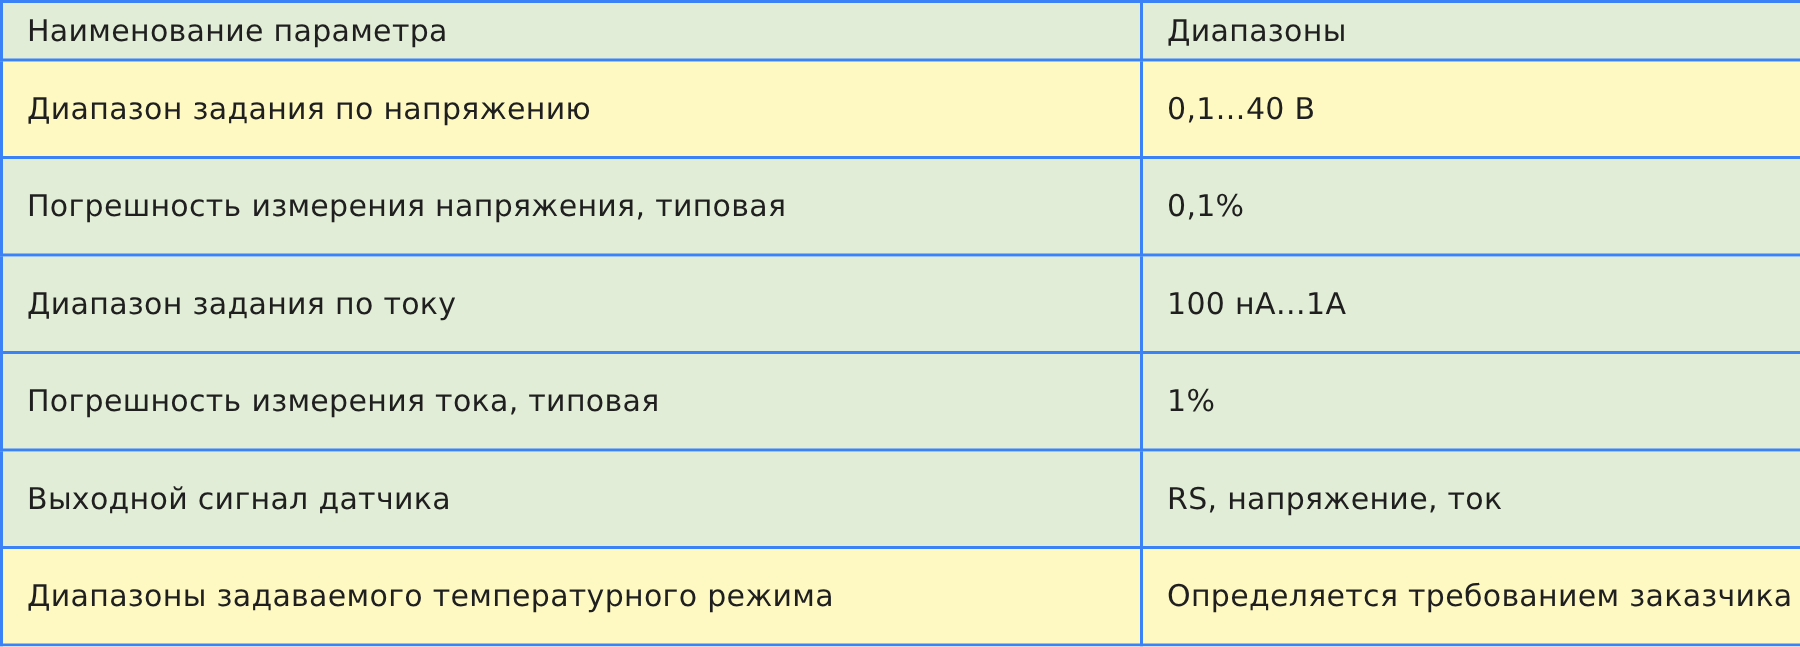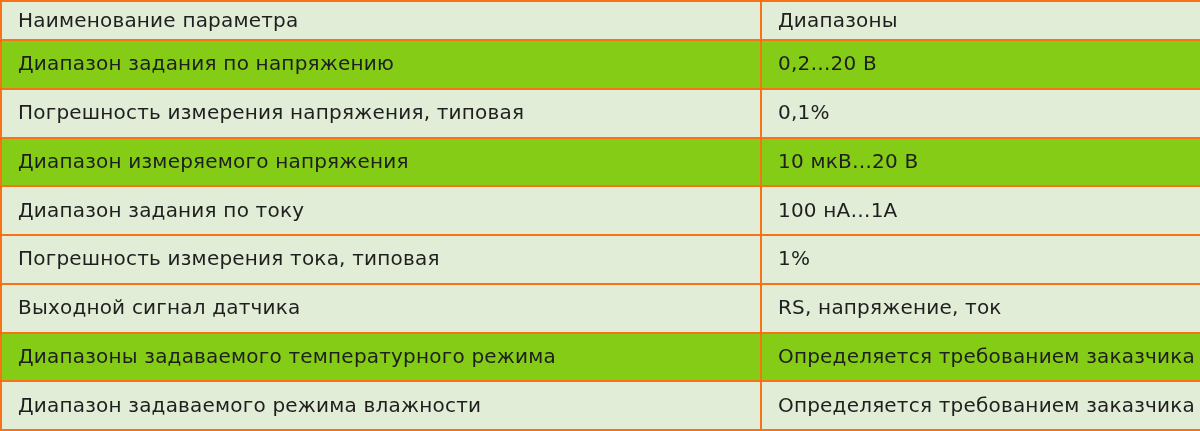--- a/index.html
+++ b/index.html
@@ -20,76 +20,68 @@
     table-layout: fixed;
     font-family: "DejaVu Sans", "Liberation Sans", sans-serif;
     font-size: 20px;
     letter-spacing: 0.2px;
     color: #1f1f1f;
   }
   table.spec-table col.c-param { width: 760px; }
   table.spec-table col.c-range { width: 440px; }
   table.spec-table th,
   table.spec-table td {
-    border: 2px solid #f97316;
+    border: 2px solid #3b82f6;
     padding: 0 10px 2px 16px;
     text-align: left;
     vertical-align: middle;
     font-weight: 400;
     height: 35px;
     white-space: nowrap;
     overflow: hidden;
   }
   tr.row-green th,
   tr.row-green td { background: #e1edd6; }
-  tr.row-white td { background: #84cc16; }
+  tr.row-white td { background: #fef9c3; }
 </style>
 </head>
 <body>
 
 <div class="spec-table-wrap">
   <table class="spec-table">
     <colgroup>
       <col class="c-param">
       <col class="c-range">
     </colgroup>
     <thead>
       <tr class="row-green">
         <th>Наименование параметра</th>
         <th>Диапазоны</th>
       </tr>
     </thead>
     <tbody id="spec-rows">
         <tr class="row-white">
           <td>Диапазон задания по напряжению</td>
-          <td>0,2…20 В</td>
+          <td>0,1…40 В</td>
         </tr>
         <tr class="row-green">
           <td>Погрешность измерения напряжения, типовая</td>
           <td>0,1%</td>
-        </tr>
-        <tr class="row-white">
-          <td>Диапазон измеряемого напряжения</td>
-          <td>10 мкВ…20 В</td>
         </tr>
         <tr class="row-green">
           <td>Диапазон задания по току</td>
           <td>100 нА…1А</td>
         </tr>
         <tr class="row-green">
           <td>Погрешность измерения тока, типовая</td>
           <td>1%</td>
         </tr>
         <tr class="row-green">
           <td>Выходной сигнал датчика</td>
           <td>RS, напряжение, ток</td>
         </tr>
         <tr class="row-white">
           <td>Диапазоны задаваемого температурного режима</td>
           <td>Определяется требованием заказчика</td>
         </tr>
-        <tr class="row-green">
-          <td>Диапазон задаваемого режима влажности</td>
-          <td>Определяется требованием заказчика</td>
-        </tr>
       </tbody>
   </table>
 </div>
 
 </body></html>

